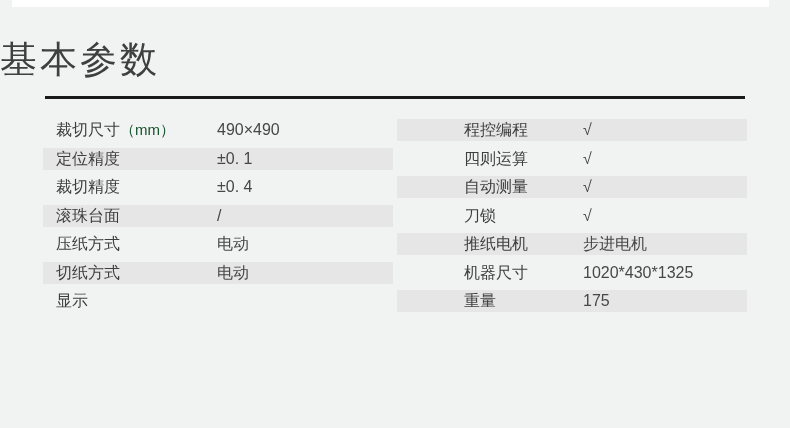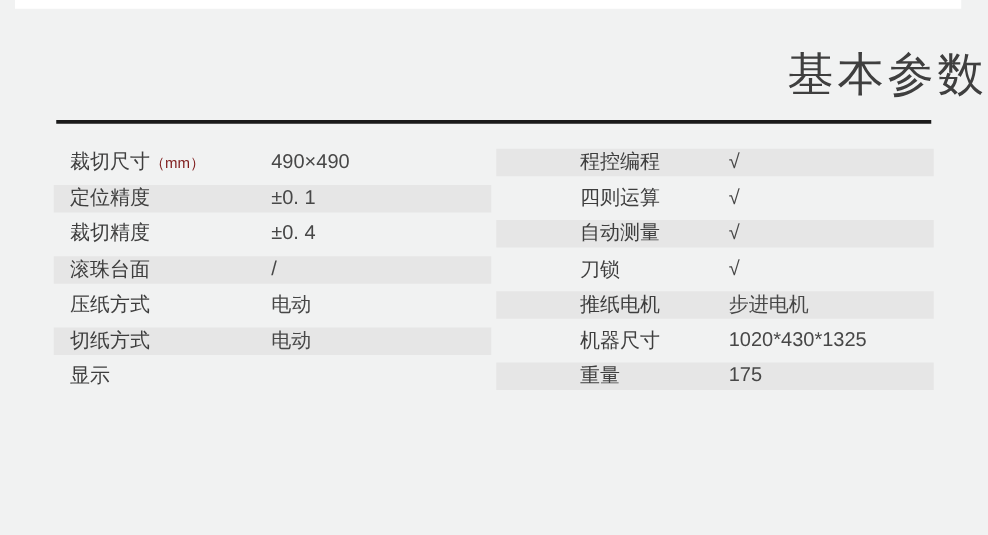--- a/index.html
+++ b/index.html
@@ -10,21 +10,21 @@
     overflow: hidden;
     font-family: "Liberation Sans", "DejaVu Sans", sans-serif;
   }
   .top-strip {
     position: absolute; left: 12px; top: 0;
     width: 757px; height: 7px;
     background: #ffffff;
   }
   .title {
     position: absolute; top: 38px; left: 0;
-    width: 790px; text-align: right;
+    width: 790px; text-align: left;
     font-size: 37px; line-height: 44px;
     font-weight: 300; letter-spacing: 3px;
     color: #3f3f3f;
   }
   .divider {
     position: absolute; top: 96px; left: 45px;
     width: 700px; height: 3px;
     background: #1a1a1a;
   }
   .col {
@@ -41,21 +41,21 @@
   .lbl, .val {
     position: absolute; top: 50%;
     transform: translateY(-50%);
     font-size: 16px; color: #3e3e3e;
     white-space: nowrap;
   }
   .col-left  .lbl { left: 13px; }
   .col-left  .val { left: 174px; color: #474747; }
   .col-right .lbl { left: 23px; margin-left: 44px; }
   .col-right .val { left: 186px; color: #474747; }
-  .unit { font-size: 12px; color: #7f1d1d; }
+  .unit { font-size: 15px; color: #14532d; }
 </style>
 </head>
 <body>
 
 <div class="top-strip"></div>
 
 <div class="title">基本参数</div>
 
 <div class="divider"></div>
 

